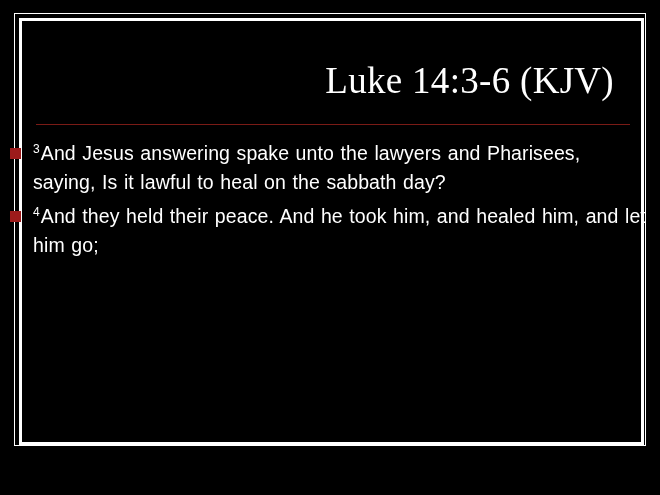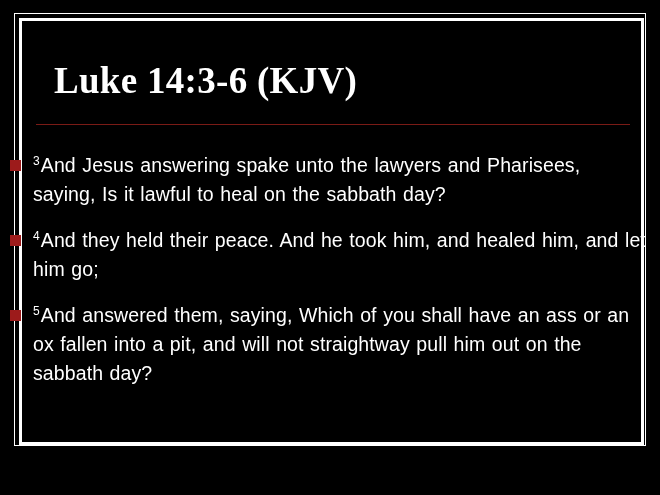--- a/index.html
+++ b/index.html
@@ -45,26 +45,27 @@
     pointer-events: none;
   }
 
   
   .title {
     position: absolute;
     left: 54px;
     top: 58px;
     width: 560px;
     font-family: "Liberation Serif", "DejaVu Serif", serif;
-    font-weight: bold;
+    font-weight: normal;
     font-size: 37px;
     line-height: 46px;
     color: #ffffff;
     letter-spacing: 0.3px;
     white-space: nowrap;
+    text-align: right;
   }
 
   
   .title-rule {
     position: absolute;
     left: 36px;
     top: 124px;
     width: 594px;
     height: 1px;
     background: #7a1b16;
@@ -73,21 +74,21 @@
   
   .body {
     position: absolute;
     left: 0px;
     top: 134px;
     width: 660px;
   }
 
   .verse {
     position: relative;
-    margin: 17px 0 3px 0;
+    margin: 5px 0 3px 0;
     padding: 0 14px 0 33px;
   }
 
   .bullet {
     position: absolute;
     left: 10px;
     top: 9px;
     width: 11px;
     height: 11px;
     background: #9d1b1b;
@@ -127,20 +128,16 @@
     <div class="verse">
       <span class="bullet"></span>
       <span class="verse-text"><span class="verse-num">3</span><span>And Jesus answering spake unto the lawyers and Pharisees, saying, Is it lawful to heal on the sabbath day?</span></span>
     </div>
 
     <div class="verse">
       <span class="bullet"></span>
       <span class="verse-text"><span class="verse-num">4</span><span>And they held their peace. And he took him, and healed him, and let him go;</span></span>
     </div>
 
-    <div class="verse">
-      <span class="bullet"></span>
-      <span class="verse-text"><span class="verse-num">5</span><span>And answered them, saying, Which of you shall have an ass or an ox fallen into a pit, and will not straightway pull him out on the sabbath day?</span></span>
-    </div>
 
 
   </div>
 </div>
 
 </body></html>

